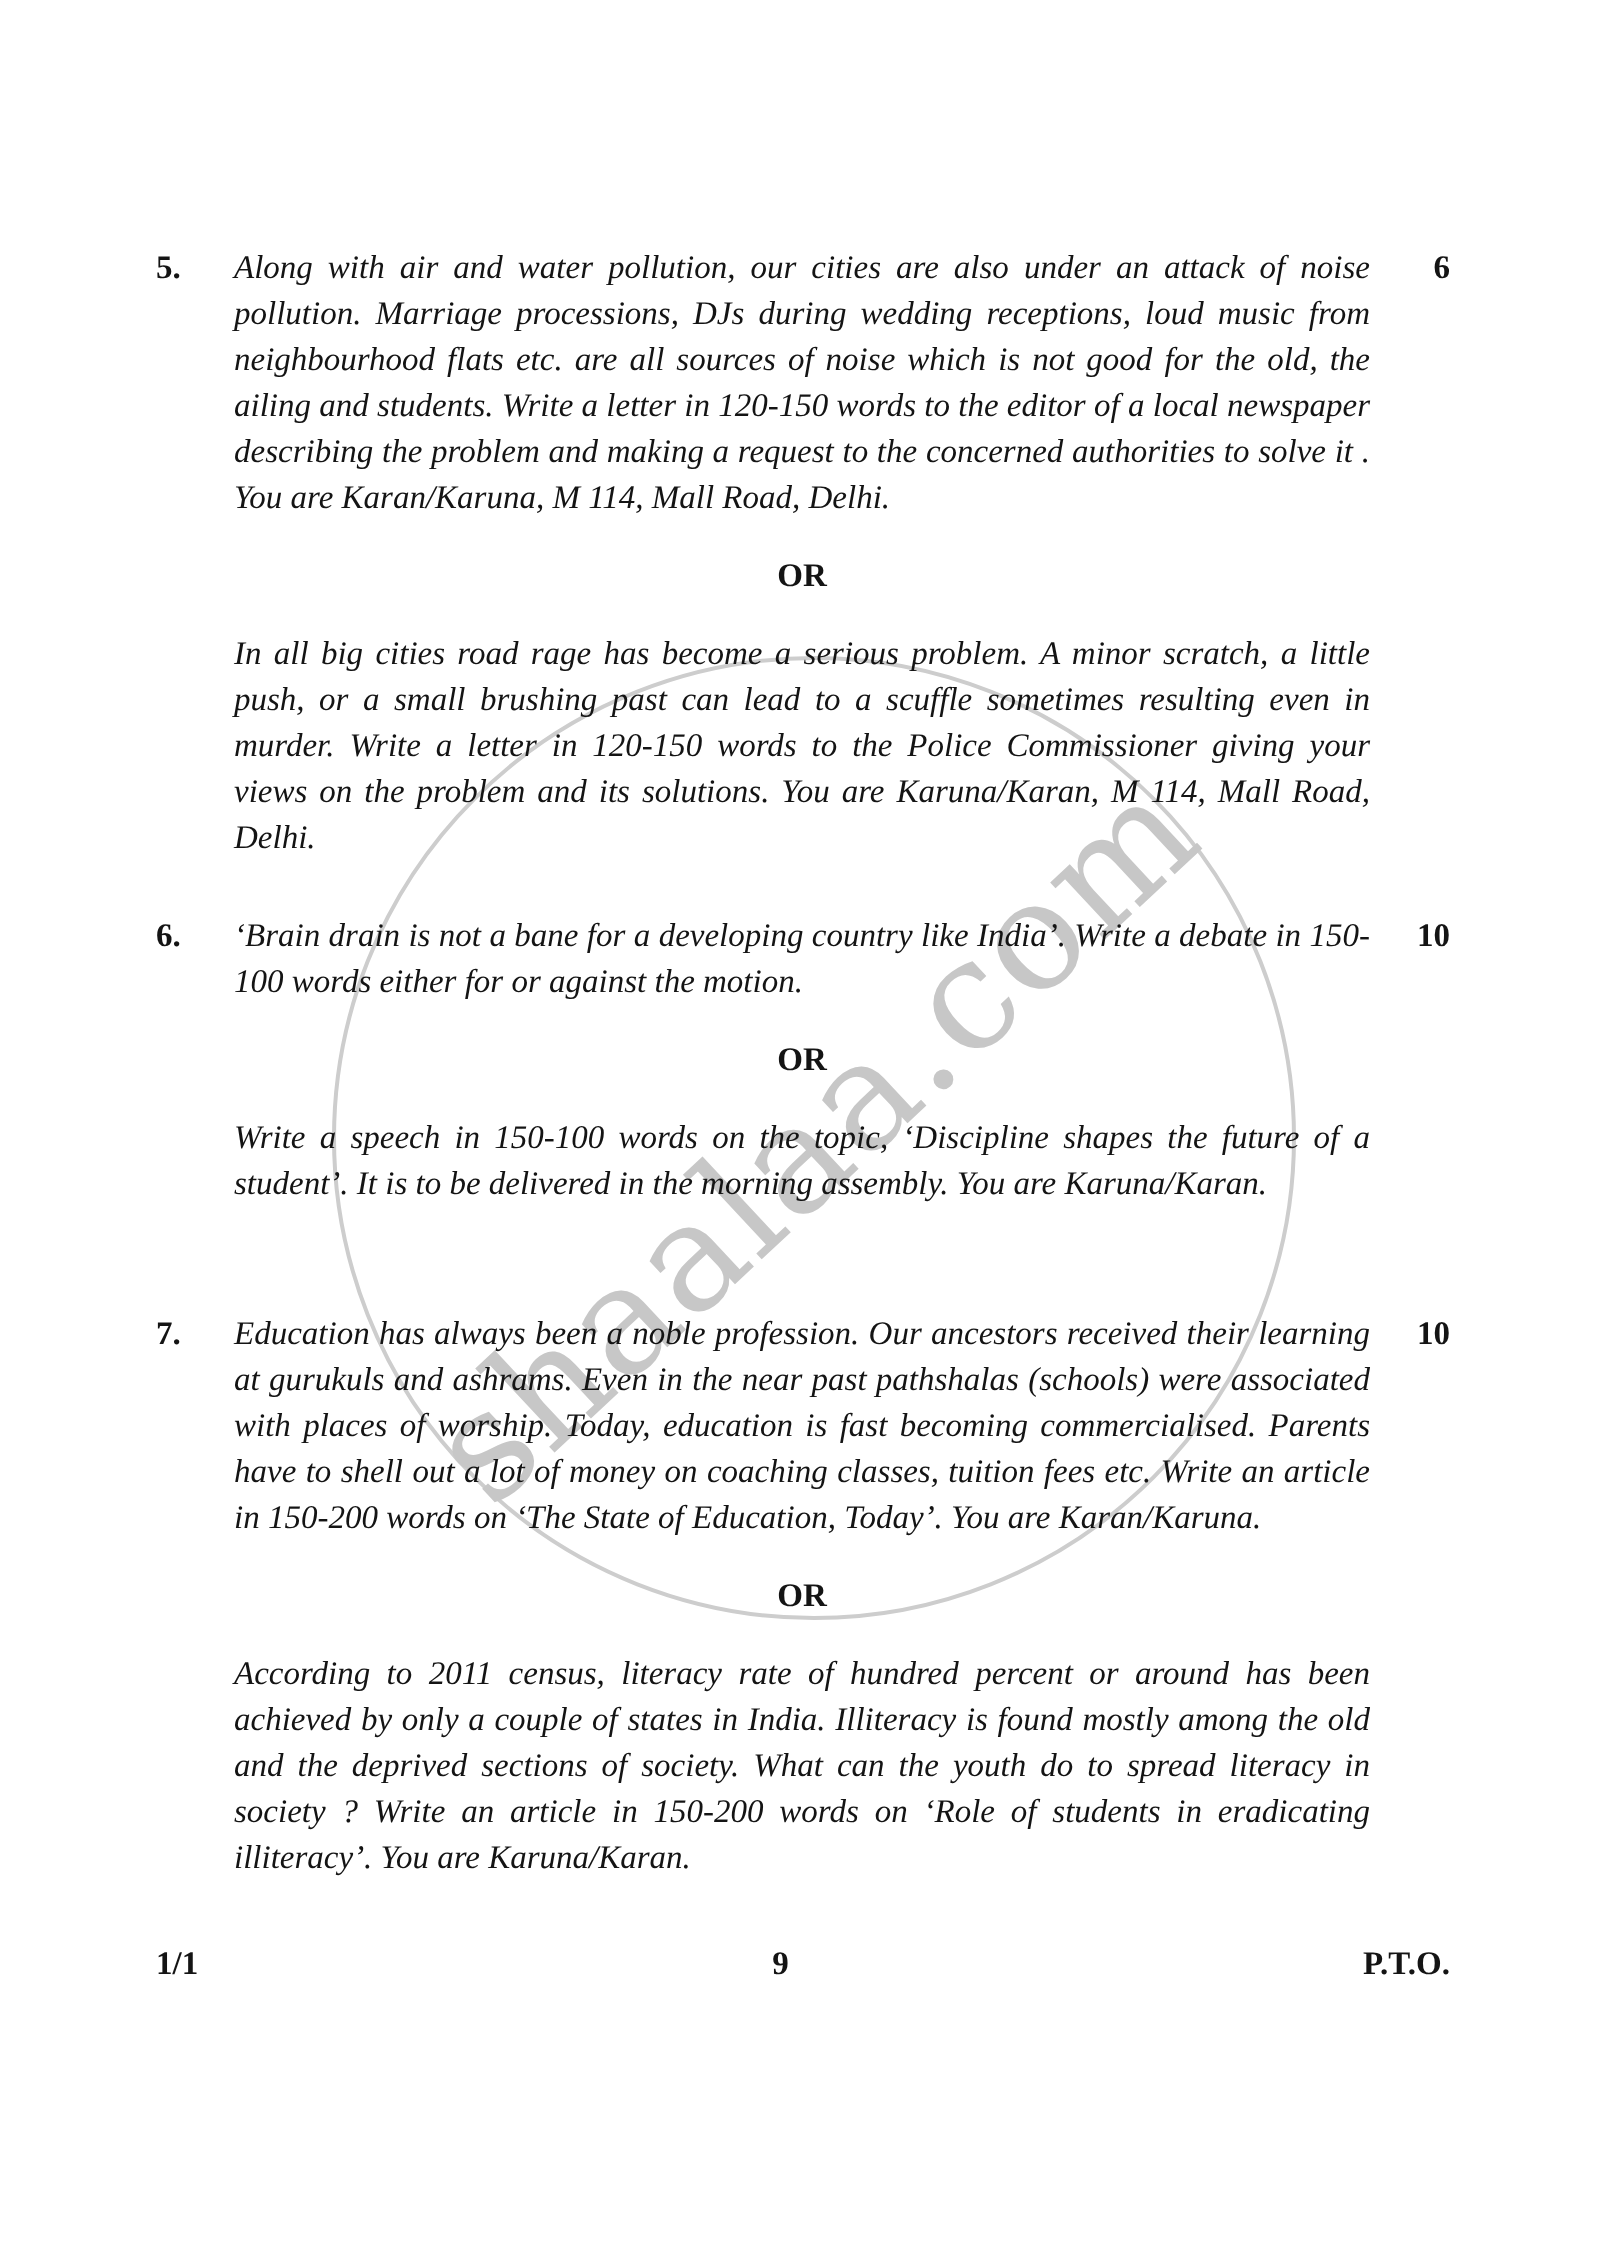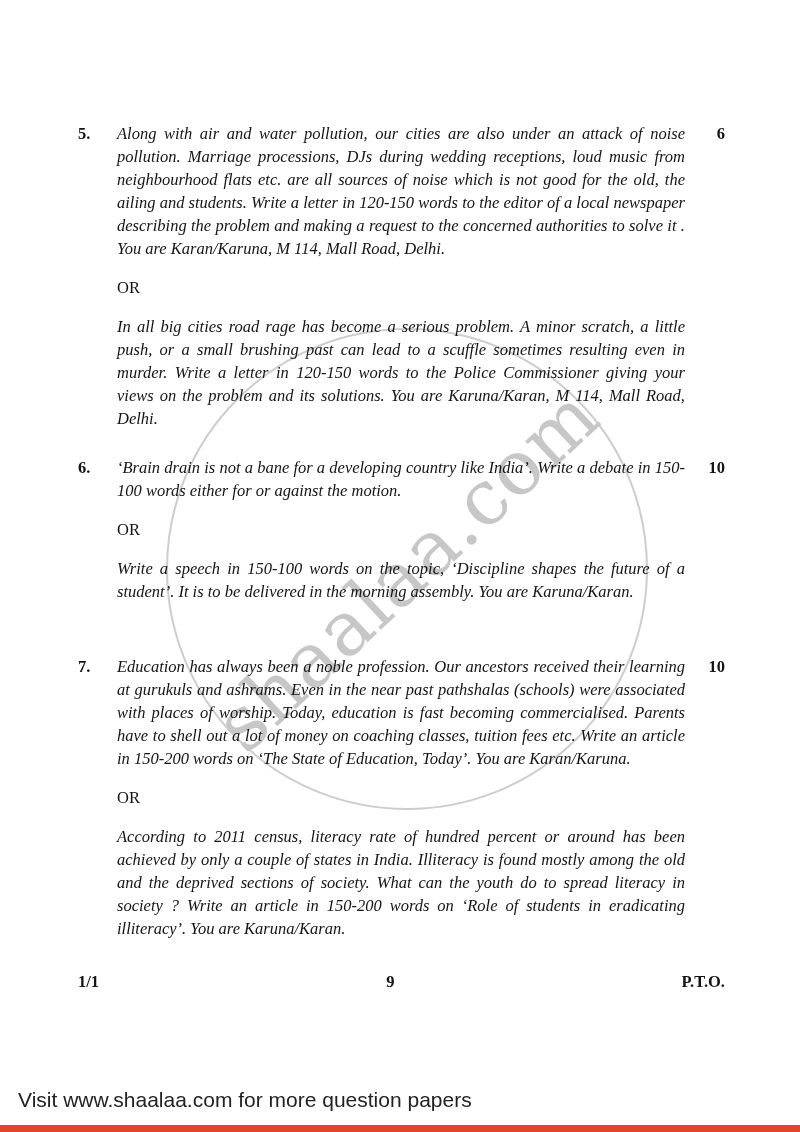--- a/index.html
+++ b/index.html
@@ -59,22 +59,22 @@
   .question.gap-large { margin-top: 52px; }
   .qnum {
     font-weight: bold;
     align-self: start;
   }
   .qbody {
     text-align: justify;
   }
   .qpara { margin: 0; font-style: italic; }
   .or {
-    text-align: left;
-    font-weight: normal;
+    text-align: center;
+    font-weight: bold;
     margin: 16px 0;
   }
   .qmarks {
     font-weight: bold;
     text-align: right;
     align-self: start;
   }
 
   
   .page-footer {
@@ -146,18 +146,14 @@
     </section>
 
     <footer class="page-footer">
       <span>1/1</span>
       <span>9</span>
       <span>P.T.O.</span>
     </footer>
 
   </div>
 
-  <div class="bottom-banner">
-    <span class="banner-text">Visit www.shaalaa.com for more question papers</span>
-    <div class="banner-bar"></div>
-  </div>
 
 </div>
 
 </body></html>

